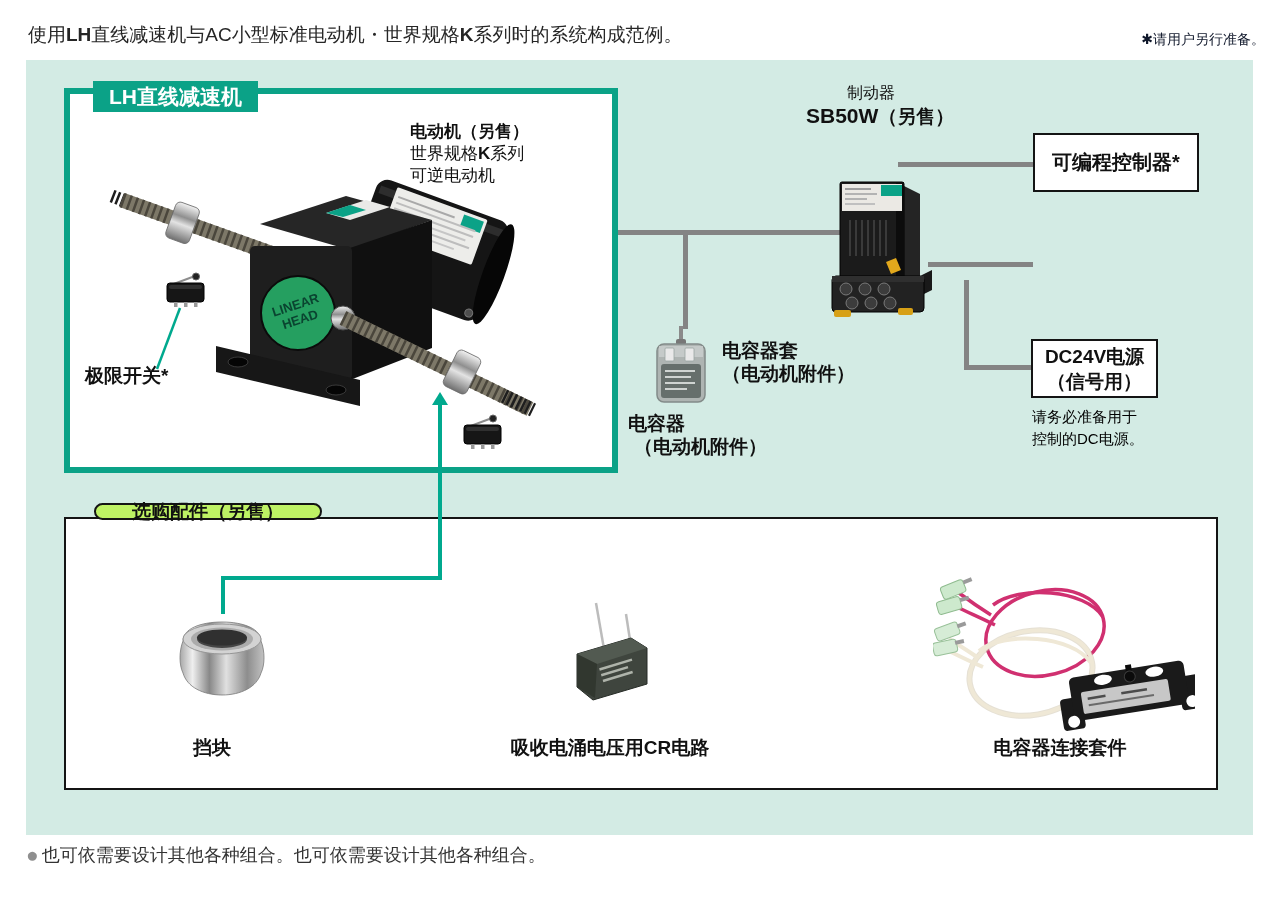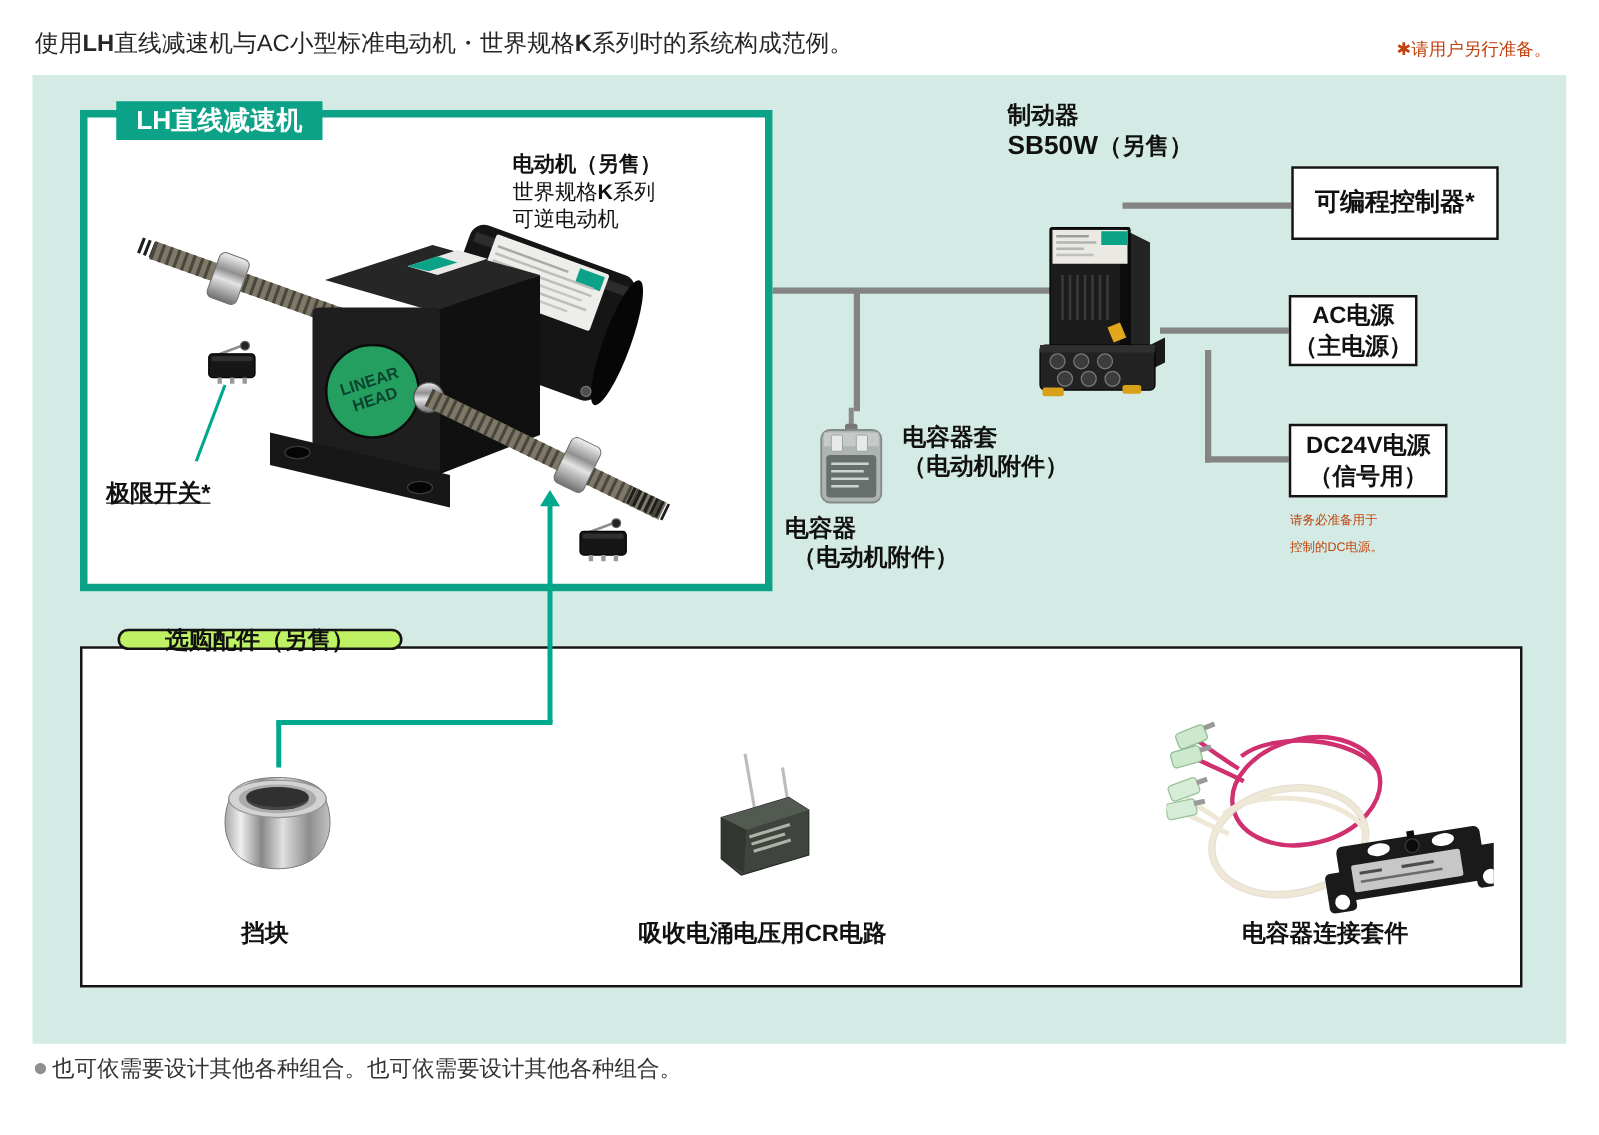--- a/index.html
+++ b/index.html
@@ -6,30 +6,30 @@
   body{font-family:"Liberation Sans","DejaVu Sans",sans-serif;}
   #canvas{position:relative;width:1279px;height:908px;background:#fff;overflow:hidden;color:#1c1c1c;}
   .abs{position:absolute;}
   .b{font-weight:700;text-align:right;}
   .lbl{position:absolute;font-weight:700;font-size:19px;color:#111;white-space:nowrap;z-index:6;line-height:23px;}
   .box{position:absolute;background:#fff;border:2px solid #141414;display:flex;flex-direction:column;align-items:center;justify-content:center;
        font-weight:700;font-size:19px;color:#111;text-align:center;line-height:25px;box-sizing:border-box;z-index:4;white-space:nowrap;}
   .wire{position:absolute;background:#848484;z-index:1;}
   .teal{position:absolute;background:#00a98e;z-index:5;}
   #title{position:absolute;left:28px;top:22px;font-size:19px;color:#262626;white-space:nowrap;}
-  #prepare-note{position:absolute;right:38px;top:31px;font-size:14px;color:#c2410c;text-align:center;}
+  #prepare-note{position:absolute;right:14px;top:31px;font-size:14px;color:#0f172a;text-align:center;}
   #mint{position:absolute;left:26px;top:60px;width:1227px;height:775px;background:#d3ebe4;z-index:0;}
   #green-box{position:absolute;left:64px;top:88px;width:554px;height:385px;border:6px solid #0ba287;background:#fff;box-sizing:border-box;z-index:2;}
   #lh-tab{position:absolute;left:93px;top:81px;height:31px;line-height:31px;padding:0 16px;background:#0ba287;color:#fff;font-weight:700;font-size:21px;z-index:3;white-space:nowrap;}
   #motor-label{position:absolute;left:410px;top:121px;font-size:17px;line-height:22px;color:#111;z-index:4;white-space:nowrap;}
   #brake-label{position:absolute;left:806px;top:81px;z-index:4;color:#111;white-space:nowrap;}
-  #brake-label .l1{font-weight:700;font-size:19px;line-height:23px;}
+  #brake-label .l1{font-weight:400;font-size:16px;line-height:23px;margin-left:41px;}
   #brake-label .l2{font-weight:700;font-size:19px;}
   #brake-label .model{font-size:21px;}
-  #dc-note{position:absolute;left:1032px;top:406px;font-size:10px;line-height:22px;color:#c2410c;z-index:4;white-space:nowrap;}
+  #dc-note{position:absolute;left:1032px;top:406px;font-size:15px;line-height:22px;color:#000000;z-index:4;white-space:nowrap;}
   #acc-box{position:absolute;left:64px;top:517px;width:1154px;height:273px;border:2px solid #141414;background:#fff;box-sizing:border-box;z-index:1;}
   #acc-pill{position:absolute;left:94px;top:503px;width:228px;height:17px;border:2px solid #141414;border-radius:16px;background:#bef264;
             display:flex;align-items:center;justify-content:center;font-weight:700;font-size:19px;color:#111;box-sizing:border-box;z-index:3;}
   #footer-note{position:absolute;left:26px;top:843px;font-size:18px;color:#333;display:flex;align-items:center;gap:3px;}
   #footer-note .dot{color:#8f8f8f;font-size:21px;line-height:18px;}
   .arrow-up{position:absolute;width:0;height:0;border-left:8px solid transparent;border-right:8px solid transparent;border-bottom:13px solid #00a98e;z-index:5;}
   .ctr{text-align:center;}
 </style>
 </head>
 <body>
@@ -119,21 +119,21 @@
     <g transform="rotate(26 362 222)">
         <rect x="349" y="202" width="26" height="40" rx="5" fill="url(#metalV)" stroke="#6d6d6d" stroke-width="0.8"></rect>
       </g>
 
     <use href="#uswitch" x="67" y="124"></use>
     <use href="#uswitch" x="364" y="266"></use>
 
     <line x1="57" y1="219" x2="80" y2="158" stroke="#00a98e" stroke-width="2.5"></line>
   </svg>
 
-  <div class="lbl" style="left:85px;top:384px;text-decoration:underline;">极限开关*</div>
+  <div class="lbl" style="left:85px;top:364px;">极限开关*</div>
 
   <div id="brake-label">
     <div class="l1">制动器</div>
     <div class="l2"><span class="model">SB50W</span><span>（另售）</span></div>
   </div>
 
   <svg class="abs" style="left:828px;top:168px;z-index:2;" width="155" height="155" viewBox="0 0 155 155">
     <polygon points="76,18 92,26 92,116 76,112" fill="#242424"></polygon>
     <rect x="12" y="14" width="64" height="98" rx="2" fill="#1b1b1b" stroke="#000"></rect>
     <rect x="68" y="14" width="8" height="98" fill="#0c0c0c"></rect>
@@ -165,24 +165,20 @@
         <circle cx="43" cy="135" r="6"></circle>
         <circle cx="62" cy="135" r="6"></circle>
     </g>
     <rect x="6" y="142" width="17" height="7" rx="2" fill="#d7a016"></rect>
     <rect x="70" y="140" width="15" height="7" rx="2" fill="#d7a016"></rect>
   </svg>
 
   <div class="box" style="left:1033px;top:133px;width:166px;height:59px;font-size:20px;">
     <div>可编程控制器*</div>
   </div>
-  <div class="box" style="left:1031px;top:236px;width:103px;height:57px;">
-    <div>AC电源</div>
-    <div>（主电源）</div>
-  </div>
   <div class="box" style="left:1031px;top:339px;width:127px;height:59px;">
     <div>DC24V电源</div>
     <div>（信号用）</div>
   </div>
   <div id="dc-note">
     <div>请务必准备用于</div>
     <div>控制的DC电源。</div>
   </div>
 
   <svg class="abs" style="left:650px;top:326px;z-index:2;" width="62" height="80" viewBox="0 0 62 80">

